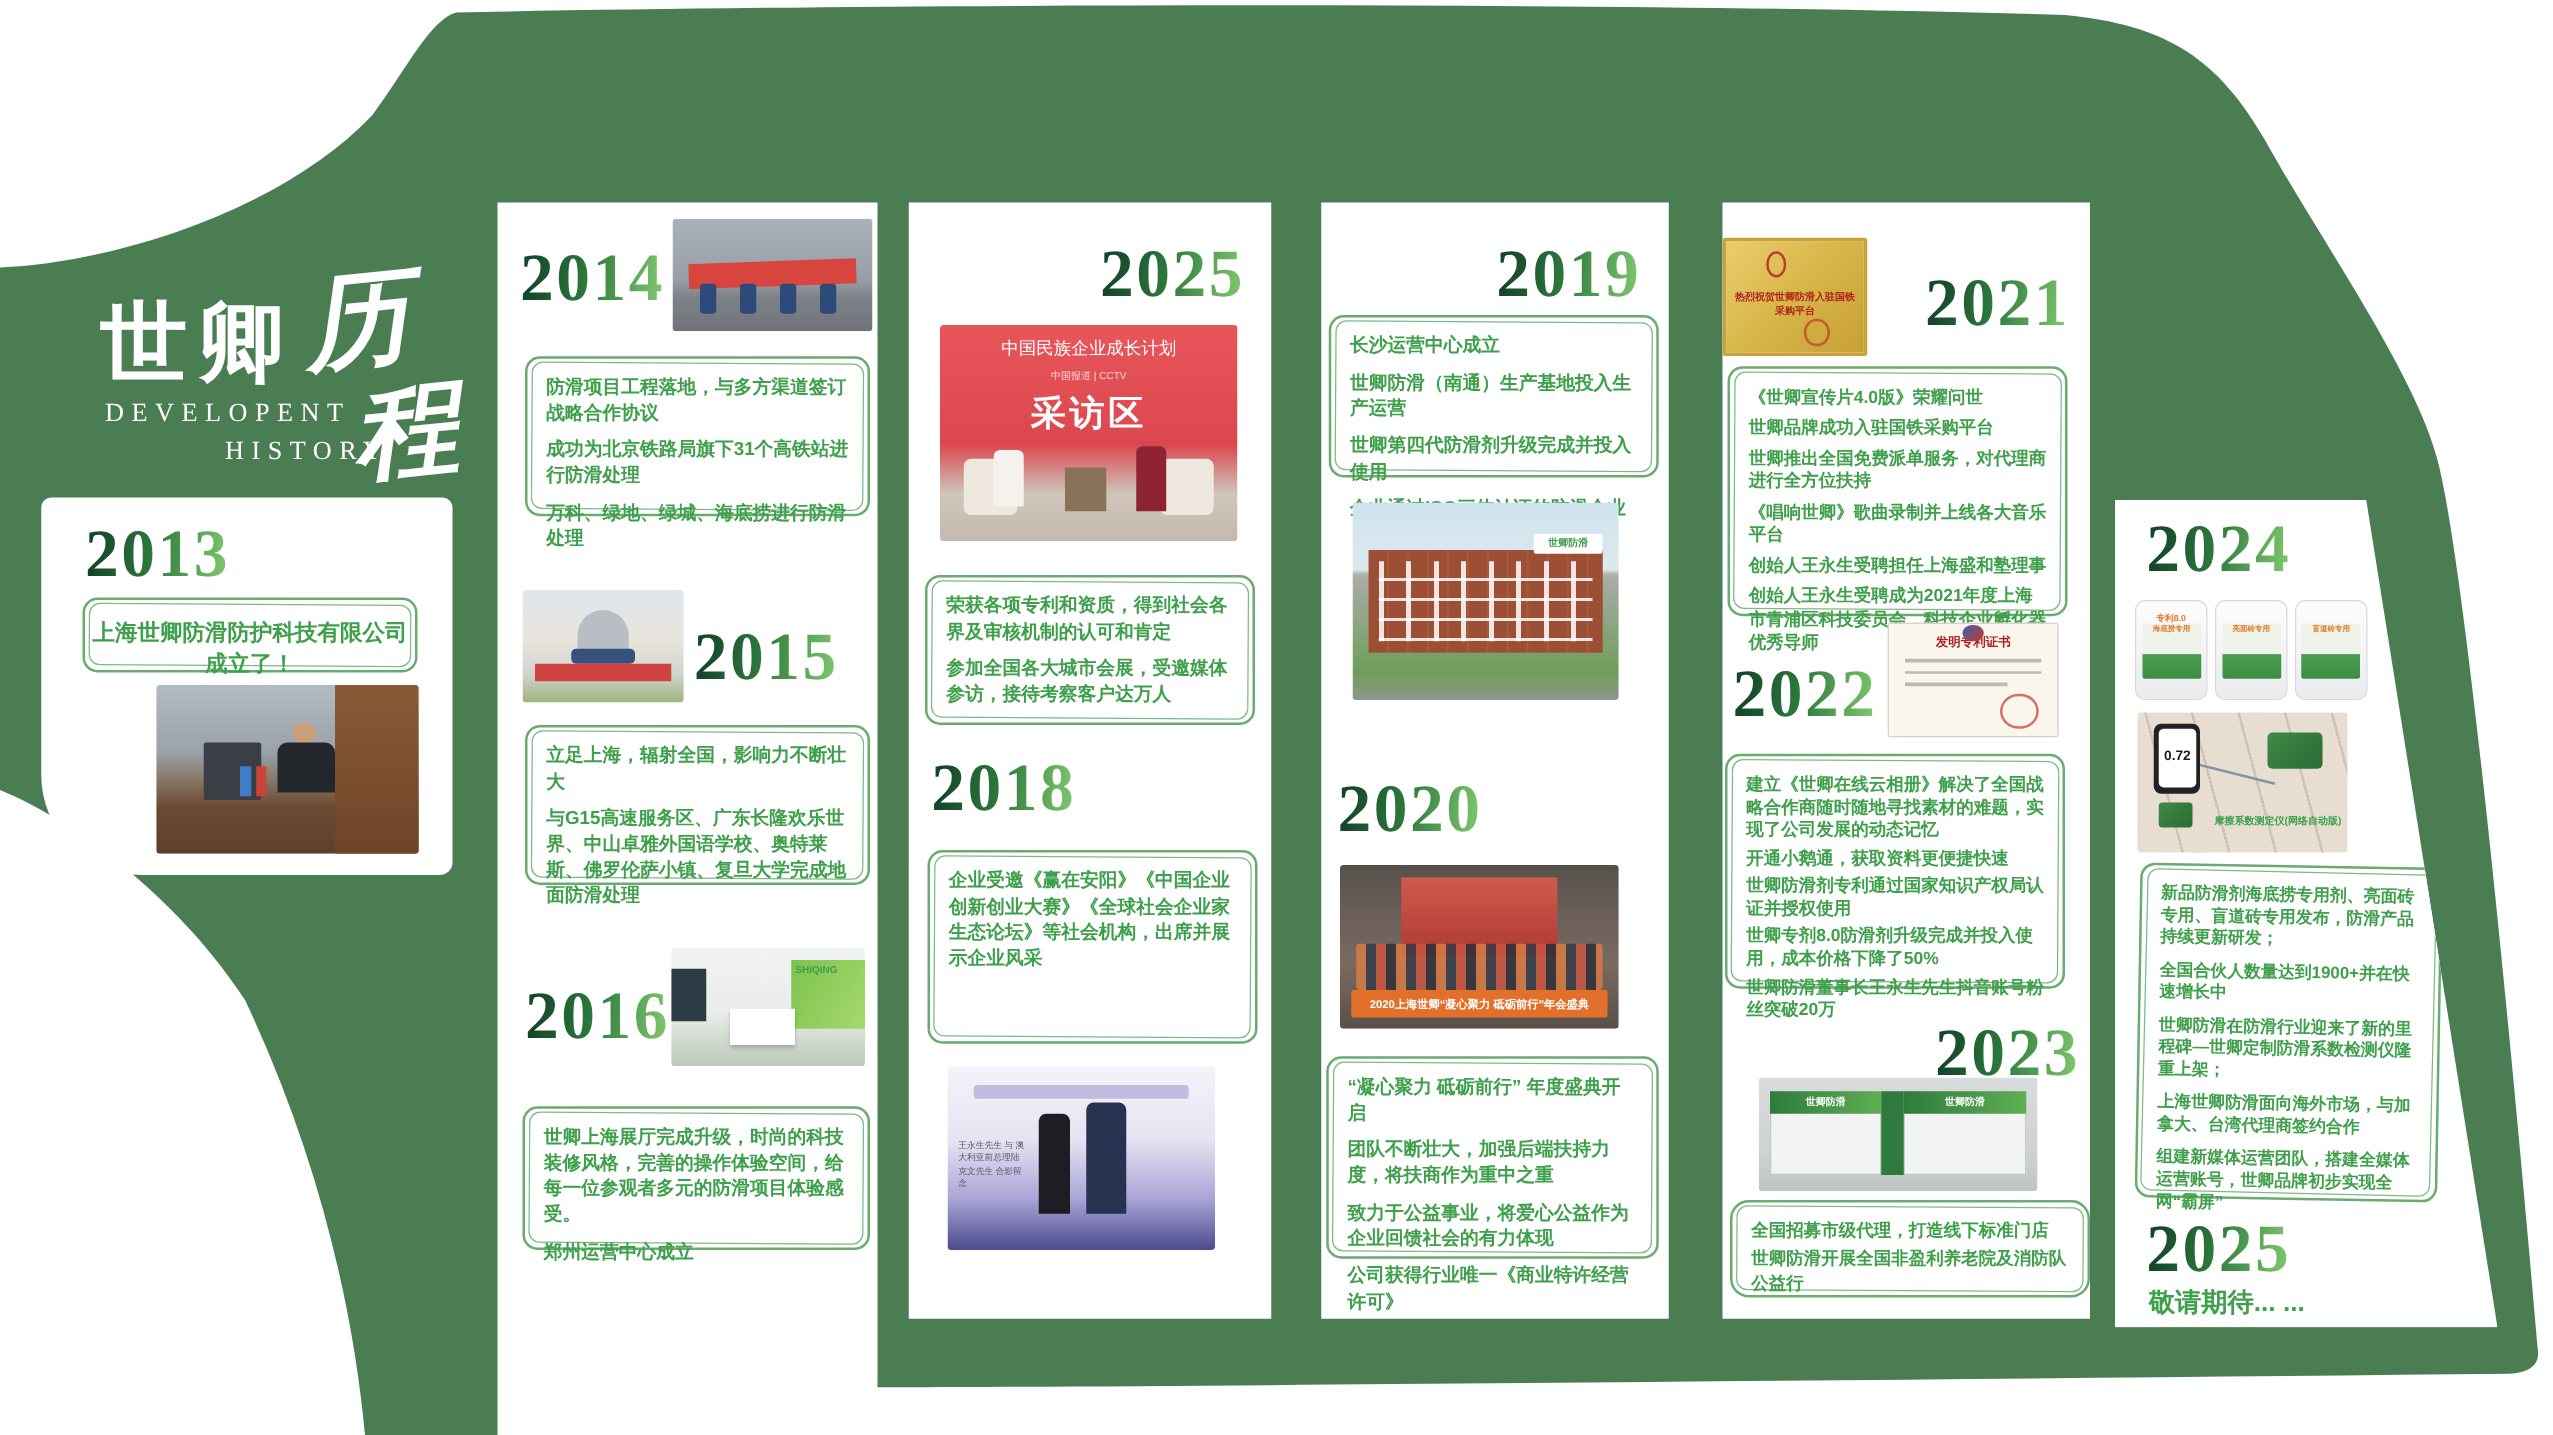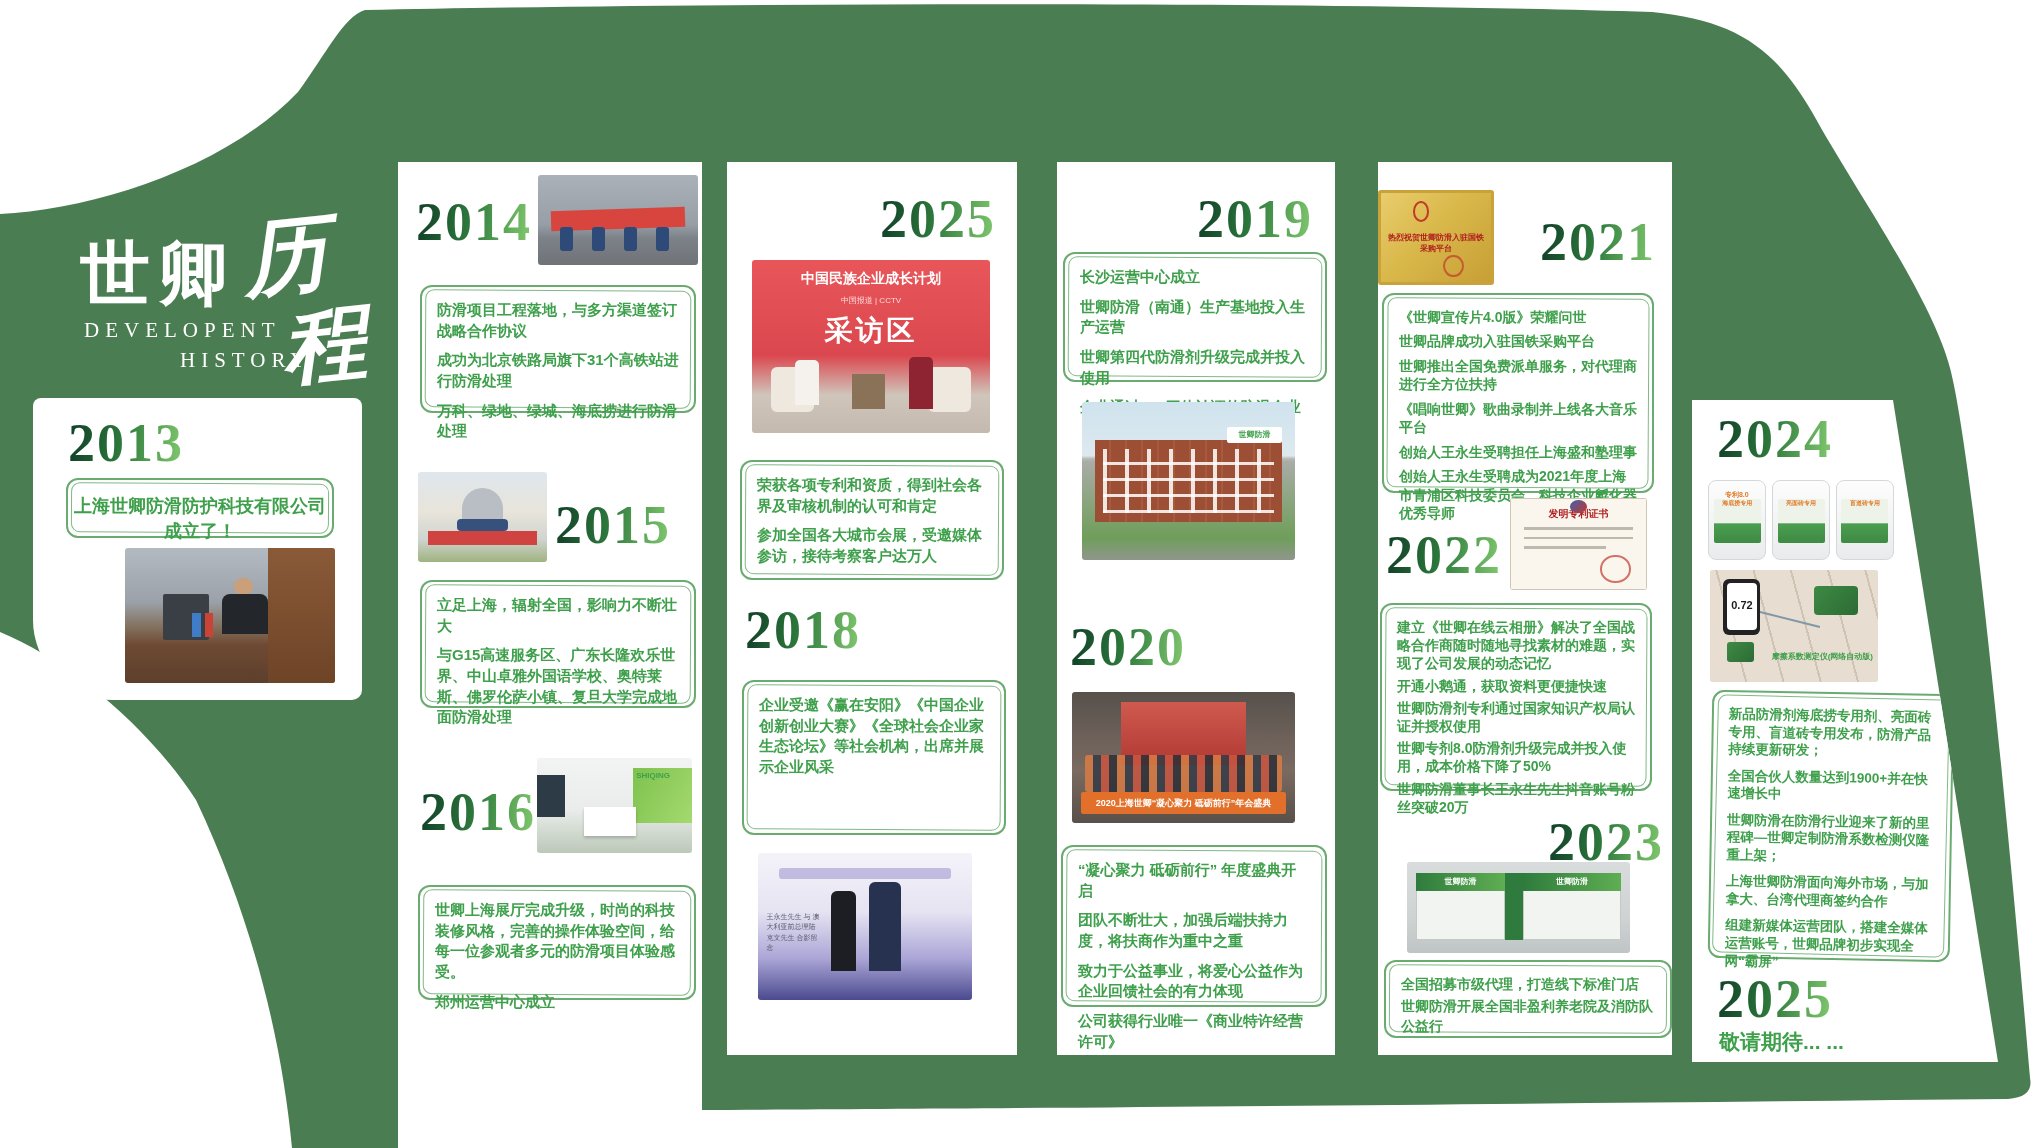--- a/index.html
+++ b/index.html
@@ -111,21 +111,21 @@
     <div class="tbox" style="left:20px;top:723px;width:278px;height:115px;">
       <p>世卿上海展厅完成升级，时尚的科技装修风格，完善的操作体验空间，给每一位参观者多元的防滑项目体验感受。</p>
       <p>郑州运营中心成立</p>
     </div>
   </div>
 
   <div class="panel" style="left:727px;top:162px;width:290px;height:893px;">
     <div class="yr" style="left:153px;top:30px;">2025</div>
     <div class="photo" style="left:25px;top:98px;width:238px;height:173px;">
       <span style="inset:0;background:linear-gradient(180deg,#e8565a 0%,#db474e 55%,#cfc5bb 78%,#c4b9ae 100%);"></span>
-      <span style="left:0;top:6%;width:100%;text-align:center;color:#fff;font-weight:700;font-size:14px;position:absolute;">中国民族企业成长计划</span>
+      <span style="left:0;top:6%;width:100%;text-align:center;color:#fff;font-weight:400;font-size:14px;position:absolute;">中国民族企业成长计划</span>
       <span style="left:0;top:20%;width:100%;text-align:center;color:#ffd9d9;font-size:8px;position:absolute;">中国报道 | CCTV</span>
       <span style="left:0;top:30%;width:100%;text-align:center;color:#fff;font-weight:700;font-size:28px;letter-spacing:3px;position:absolute;">采访区</span>
       <span style="left:8%;top:62%;width:18%;height:26%;background:#efe8df;border-radius:6px;"></span>
       <span style="left:74%;top:62%;width:18%;height:26%;background:#efe8df;border-radius:6px;"></span>
       <span style="left:18%;top:58%;width:10%;height:26%;background:#f5f2ee;border-radius:5px 5px 0 0;"></span>
       <span style="left:66%;top:56%;width:10%;height:30%;background:#8e2431;border-radius:5px 5px 0 0;"></span>
       <span style="left:42%;top:66%;width:14%;height:20%;background:#8a7258;"></span>
     </div>
     <div class="tbox" style="left:13px;top:298px;width:264px;height:120px;">
       <p>荣获各项专利和资质，得到社会各界及审核机制的认可和肯定</p>
@@ -208,21 +208,21 @@
     </div>
     <div class="yr" style="left:142px;top:653px;margin-left:28px;">2023</div>
     <div class="photo" style="left:29px;top:700px;width:223px;height:91px;">
       <span style="inset:0;background:linear-gradient(180deg,#d9dcdd 0%,#cfd3d4 60%,#bfc4c5 100%);"></span>
       <span style="left:4%;top:12%;width:40%;height:74%;background:#f2f4f2;border:1px solid #c4c9c6;"></span>
       <span style="left:52%;top:12%;width:44%;height:74%;background:#f2f4f2;border:1px solid #c4c9c6;"></span>
       <span style="left:4%;top:12%;width:40%;height:20%;background:linear-gradient(90deg,#2f7b3d,#5fae53);color:#fff;font-size:8px;font-weight:700;text-align:center;line-height:18px;position:absolute;">世卿防滑</span>
       <span style="left:52%;top:12%;width:44%;height:20%;background:linear-gradient(90deg,#2f7b3d,#5fae53);color:#fff;font-size:8px;font-weight:700;text-align:center;line-height:18px;position:absolute;">世卿防滑</span>
       <span style="left:44%;top:12%;width:8%;height:74%;background:#2f7b3d;"></span>
     </div>
-    <div class="tbox" style="left:6px;top:798px;width:288px;height:78px;font-size:14px;">
+    <div class="tbox" style="left:6px;top:798px;width:288px;height:78px;font-size:14px;border-radius:15px;">
       <p style="margin-bottom:3px;">全国招募市级代理，打造线下标准门店</p>
       <p>世卿防滑开展全国非盈利养老院及消防队公益行</p>
     </div>
   </div>
 
   <div class="panel" style="left:1692px;top:400px;width:306px;height:662px;
         clip-path:polygon(0 0,201px 0,306px 662px,0 662px);">
     <div class="yr" style="left:25px;top:12px;">2024</div>
     <div class="photo" style="left:16px;top:75px;width:188px;height:85px;overflow:visible;">
       <span style="left:0;top:6%;width:31%;height:94%;background:linear-gradient(180deg,#fdfdfd,#e9ebec);border:1px solid #d5d8da;border-radius:8px;"></span>

